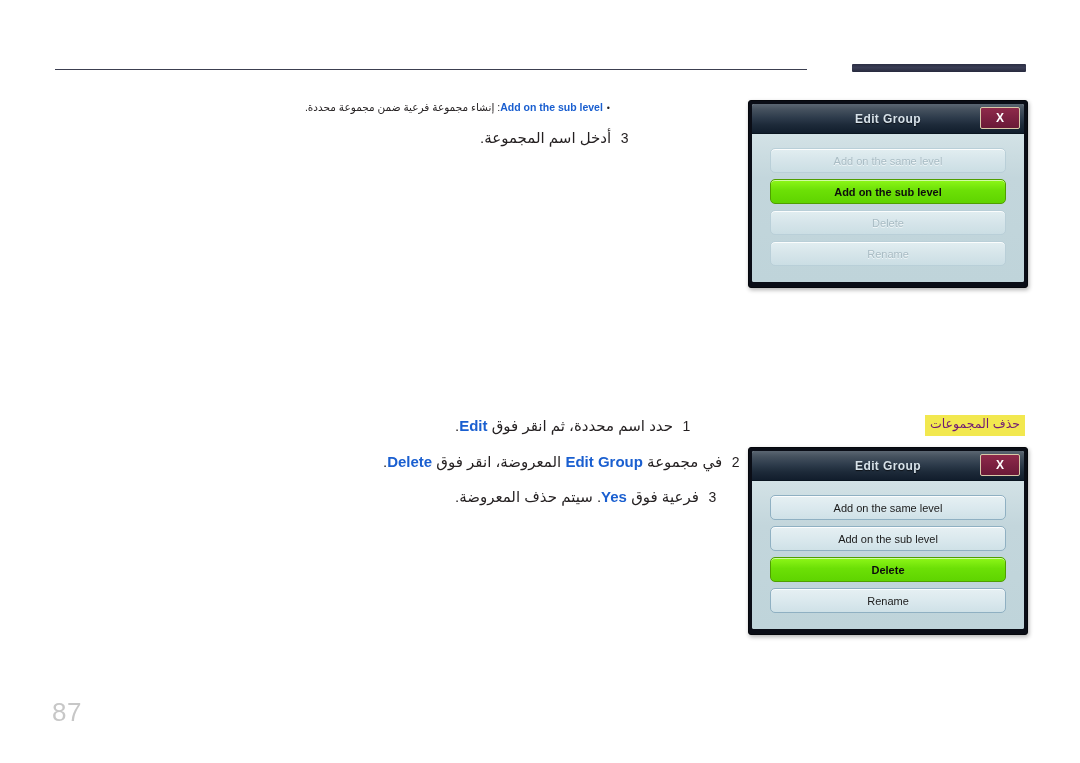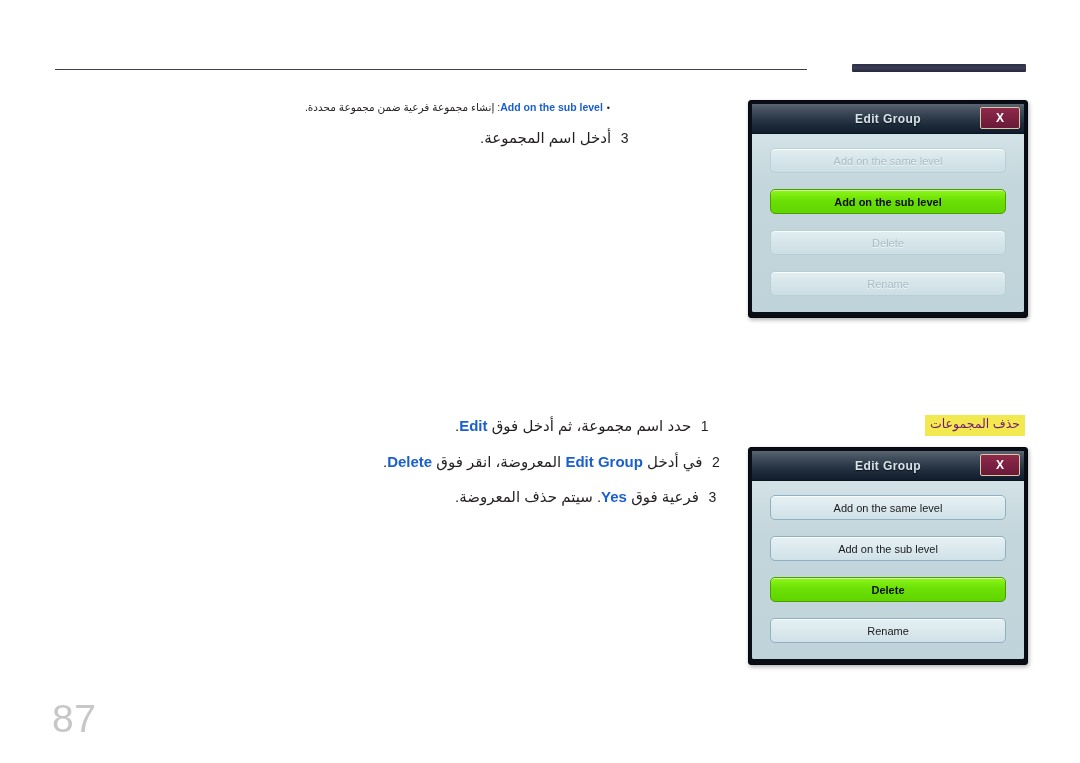--- a/index.html
+++ b/index.html
@@ -86,21 +86,21 @@
     direction: rtl;
     white-space: nowrap;
     line-height: 1.25;
   }
 
   
   .page-number {
     position: absolute;
     left: 52px;
     top: 697px;
-    font-size: 39px;
+    font-size: 26px;
     color: #c7c7c7;
     letter-spacing: 0.5px;
     direction: ltr;
   }
 
   
   .osd {
     position: absolute;
     direction: ltr;
     background: #0a0d16;
@@ -147,21 +147,21 @@
     display: flex;
     align-items: center;
     justify-content: center;
     line-height: 1;
   }
   .osd-body {
     background: linear-gradient(to bottom, #d3e2e6 0%, #c3d6dc 30%, #bfd4da 100%);
     padding: 14px 18px 16px 18px;
     display: flex;
     flex-direction: column;
-    gap: 16px;
+    gap: 6px;
   }
   .osd-btn {
     height: 25px;
     border-radius: 5px;
     display: flex;
     align-items: center;
     justify-content: center;
     font-size: 11px;
     border: 1px solid #8fb0c2;
     background: linear-gradient(to bottom, #e6f0f3 0%, #dbe9ee 50%, #cfe1e7 100%);
@@ -197,26 +197,26 @@
 
   <div class="step" style="left:480px; top:129px;">
     <span class="step-num">3</span>
     <span class="step-text">أدخل اسم المجموعة.</span>
   </div>
 
   <div class="section-heading" style="left:925px; top:415px;">حذف المجموعات</div>
 
   <div class="step" style="left:455px; top:417px;">
     <span class="step-num">1</span>
-    <span class="step-text"><span>حدد اسم مجموعة، ثم أدخل فوق </span><span class="blue">Edit</span><span>.</span></span>
+    <span class="step-text"><span>حدد اسم محددة، ثم انقر فوق </span><span class="blue">Edit</span><span>.</span></span>
   </div>
 
   <div class="step" style="left:383px; top:453px;">
     <span class="step-num">2</span>
-    <span class="step-text"><span>في أدخل </span><span class="blue">Edit Group</span><span> المعروضة، انقر فوق </span><span class="blue">Delete</span><span>.</span></span>
+    <span class="step-text"><span>في مجموعة </span><span class="blue">Edit Group</span><span> المعروضة، انقر فوق </span><span class="blue">Delete</span><span>.</span></span>
   </div>
 
   <div class="step" style="left:455px; top:488px;">
     <span class="step-num">3</span>
     <span class="step-text"><span>فرعية فوق </span><span class="blue">Yes</span><span>. سيتم حذف المعروضة.</span></span>
   </div>
 
   <div class="osd" style="left:748px; top:100px; width:280px;">
     <div class="osd-inner">
       <div class="osd-title">

